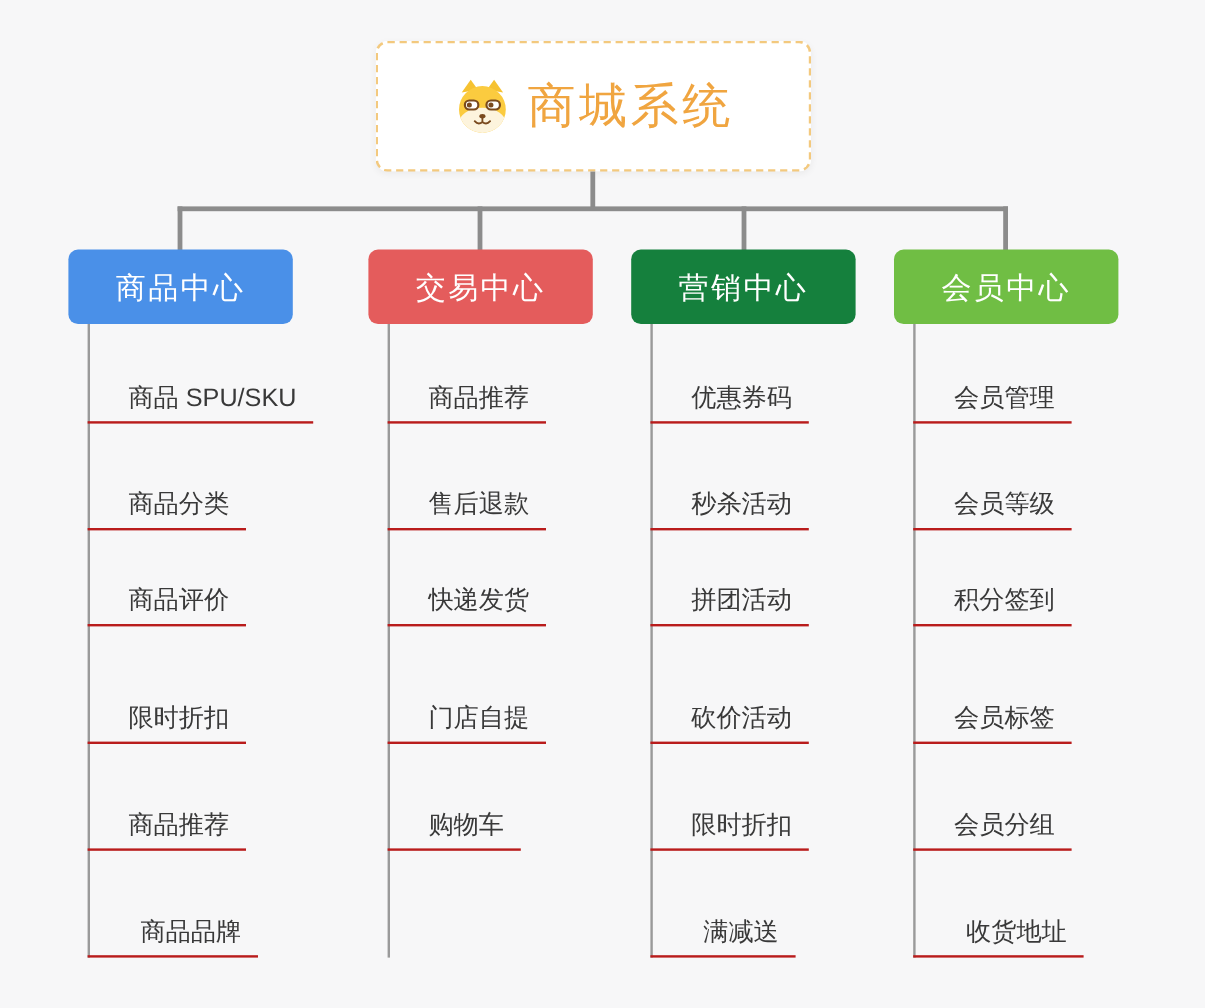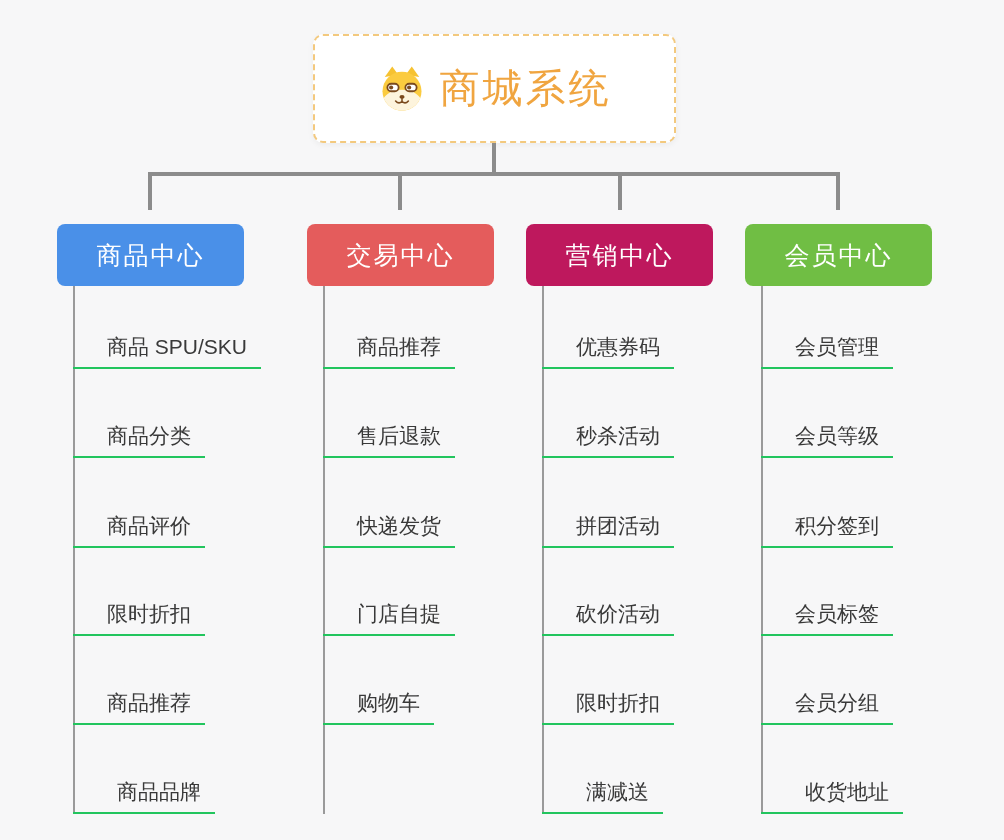--- a/index.html
+++ b/index.html
@@ -33,49 +33,49 @@
   .conn{position:absolute;background:#8c8c8c;}
   .conn-stub{left:492px;top:143px;width:4px;height:31px;}
   .conn-bus{left:148px;top:172px;width:692px;height:4px;}
   .conn-drop{top:172px;width:4px;height:38px;}
   .conn-drop.d1{left:148px;}
   .conn-drop.d2{left:398px;}
   .conn-drop.d3{left:618px;}
   .conn-drop.d4{left:836px;}
 
   
-  .branch{position:absolute;top:208px;width:187px;height:600px;margin-top:16px;}
+  .branch{position:absolute;top:208px;width:187px;height:600px;}
   .branch.b1{left:57px;}
   .branch.b2{left:307px;}
   .branch.b3{left:526px;}
   .branch.b4{left:745px;}
 
   .branch-box{
     position:absolute;left:0;top:0;width:187px;height:62px;
     border-radius:8px;
     display:flex;align-items:center;justify-content:center;
     color:#ffffff;font-size:25px;letter-spacing:2px;
     box-sizing:border-box;
   }
   .spine{
     position:absolute;left:16px;top:62px;width:2px;height:528px;
     background:#9a9a9a;
   }
   .item{
     position:absolute;left:16px;height:42px;
     box-sizing:border-box;
     padding:0 14px 6px 34px;
-    border-bottom:2px solid #22c55e;
+    border-bottom:2px solid #b91c1c;
     display:flex;align-items:flex-end;
     font-size:21px;color:#393939;
     white-space:nowrap;
   }
   .item.r1{top:103px;}
   .item.r2{top:192px;}
-  .item.r3{top:282px;}
+  .item.r3{top:272px;}
   .item.r4{top:370px;}
   .item.r5{top:459px;}
   .item.r6{top:548px;padding-left:44px;}
 </style>
 </head>
 <body>
 
 <div class="canvas">
 
   <div class="root-node">
@@ -120,21 +120,21 @@
     <div class="branch-box" style="background-color: rgb(228, 92, 92);">交易中心</div>
     <div class="spine"></div>
     <div class="item r1">商品推荐</div>
     <div class="item r2">售后退款</div>
     <div class="item r3">快递发货</div>
     <div class="item r5">购物车</div>
     <div class="item r4">门店自提</div>
   </div>
 
   <div class="branch b3">
-    <div class="branch-box" style="background-color: #be185d;">营销中心</div>
+    <div class="branch-box" style="background-color: #15803d;">营销中心</div>
     <div class="spine"></div>
     <div class="item r1">优惠券码</div>
     <div class="item r2">秒杀活动</div>
     <div class="item r3">拼团活动</div>
     <div class="item r4">砍价活动</div>
     <div class="item r5">限时折扣</div>
     <div class="item r6">满减送</div>
   </div>
 
   <div class="branch b4">

